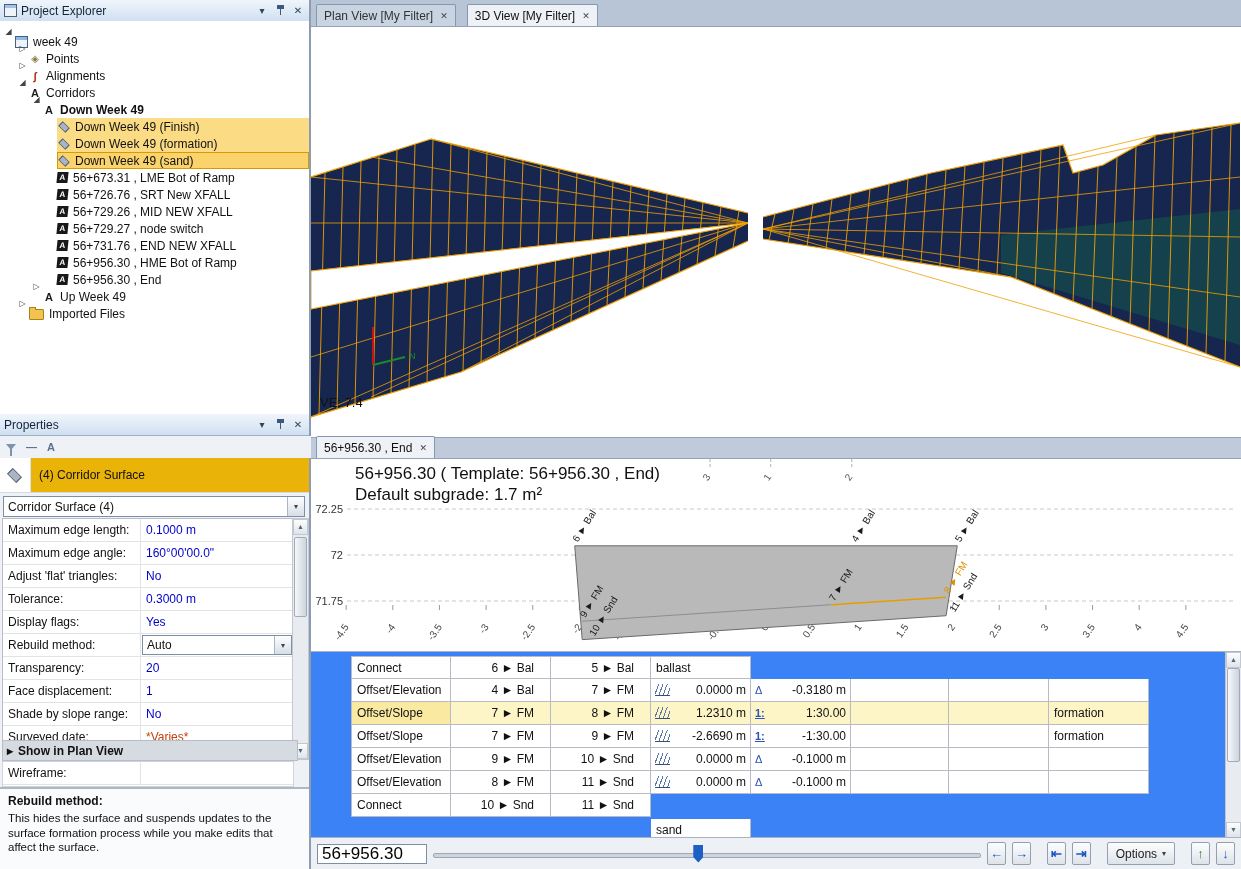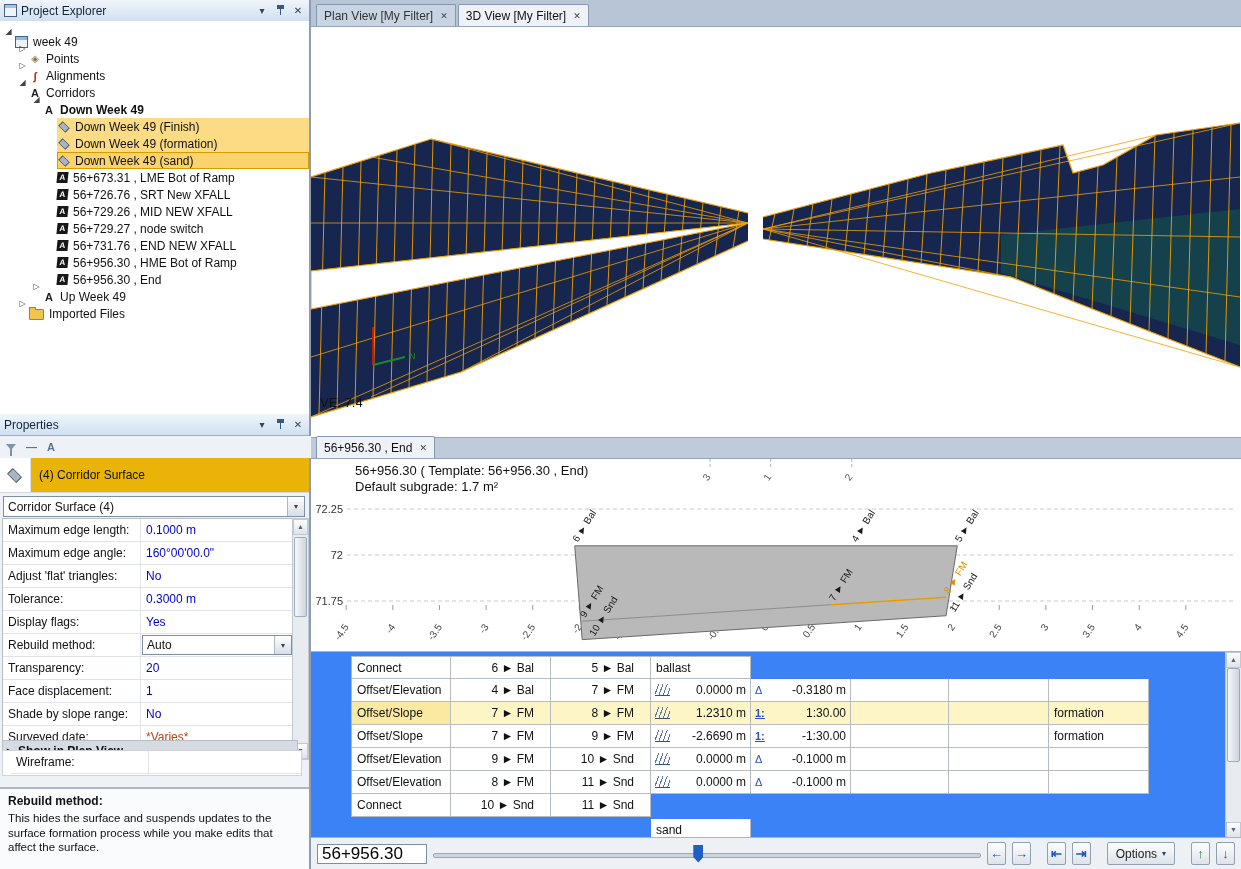--- a/index.html
+++ b/index.html
@@ -50,35 +50,35 @@
   .pvalue{flex:1;padding-left:5px;color:#0000cc;height:100%;display:flex;align-items:center;}
   .pvalue.varies{color:#c2410c;}
   .pvalue.combo{padding:1px;color:#111;}
   .pvalue.combo .combo-box{flex:1;height:18px;border:1px solid #7f8fa3;background:#fff;display:flex;align-items:center;}
   .pvalue.combo .combo-box span.txt{flex:1;padding-left:4px;}
   #prop-scroll{position:absolute;top:104px;left:292px;width:15px;height:240px;background:#e8ebf0;border:1px solid #c2c8d0;}
   .sarrow{height:14px;text-align:center;font-size:7px;color:#567;background:linear-gradient(#fdfdfd,#dfe4ea);border:1px solid #c2c8d0;line-height:14px;}
   .sarrow.bot{position:absolute;bottom:0;left:0;right:0;}
   .sthumb{position:absolute;left:1px;right:1px;top:18px;height:78px;background:linear-gradient(90deg,#f6f8fa,#ccd4dd);border:1px solid #9fabb9;border-radius:2px;}
   #props-sec-hdr{position:absolute;top:326px;left:2px;width:290px;height:19px;background:#d6dbe2;border:1px solid #b8bdc5;display:flex;align-items:center;font-weight:bold;gap:5px;padding-left:4px;}
-  #props-partial{position:absolute;top:336px;left:2px;width:290px;height:24px;overflow:hidden;background:#fff;border:1px solid #d0d4da;padding-left:8px;}
+  #props-partial{position:absolute;top:347px;left:2px;width:290px;height:24px;overflow:hidden;background:#fff;border:1px solid #d0d4da;}
   #props-help{position:absolute;top:373px;left:0;width:309px;height:82px;background:#fafbfc;border-top:2px solid #aeb8c4;padding:5px 8px;box-sizing:border-box;}
   #props-help .ht{font-weight:bold;margin-bottom:3px;}
   #props-help .hb{font-size:11.5px;line-height:1.28;}
   
   #right{position:absolute;left:311px;top:0;width:930px;height:869px;}
   #viewtabs{position:absolute;top:0;left:0;width:100%;height:27px;background:#b7c5d7;border-bottom:1px solid #93a3b8;display:flex;align-items:flex-end;padding-left:5px;box-sizing:border-box;}
-  .vtab{height:21px;display:flex;align-items:center;gap:7px;padding:0 7px;margin-right:2px;border:1px solid #8698ad;border-bottom:none;background:#c9d4e2;color:#333;border-radius:2px 2px 0 0;}
+  .vtab{height:21px;display:flex;align-items:center;gap:7px;padding:0 7px;margin-right:11px;border:1px solid #8698ad;border-bottom:none;background:#c9d4e2;color:#333;border-radius:2px 2px 0 0;}
   .vtab.active{background:#eef2f7;color:#111;}
   .tab-close{font-size:9px;color:#445;}
   #view3d{position:absolute;top:27px;left:0;width:930px;height:410px;background:#fff;}
   #ve-label{position:absolute;left:9px;top:368px;font-size:13px;color:#111;}
   #sectabbar{position:absolute;top:437px;left:0;width:100%;height:22px;background:#bfcbdb;border-top:1px solid #93a3b8;border-bottom:1px solid #93a3b8;display:flex;align-items:flex-end;padding-left:5px;box-sizing:border-box;}
   #secview{position:absolute;top:459px;left:0;width:930px;height:192px;background:#fff;}
-  #sec-title{position:absolute;left:44px;top:4px;font-size:13px;color:#111;line-height:1.25;}
+  #sec-title{position:absolute;left:44px;top:4px;font-size:17px;color:#111;line-height:1.25;}
   #tablearea{position:absolute;top:651px;left:0;width:930px;height:186px;background:#3b82f6;border-top:1px solid #aab4c0;}
   #template-grid{position:absolute;left:40px;top:4px;}
   .trow{display:flex;}
   .tcell{height:23px;border-right:1px solid #b6bbc4;border-bottom:1px solid #b6bbc4;box-sizing:border-box;display:flex;align-items:center;background:#fff;overflow:hidden;}
   .trow:first-child .tcell{border-top:1px solid #b6bbc4;}
   .tcell:first-child{border-left:1px solid #b6bbc4;}
   .hlrow .tcell{background:#fdf5c6;}
   .hlrow .tcell:first-child{background:#fae9a0;}
   .c-type{padding-left:5px;}
   .c-pt{justify-content:flex-end;padding-right:16px;}

